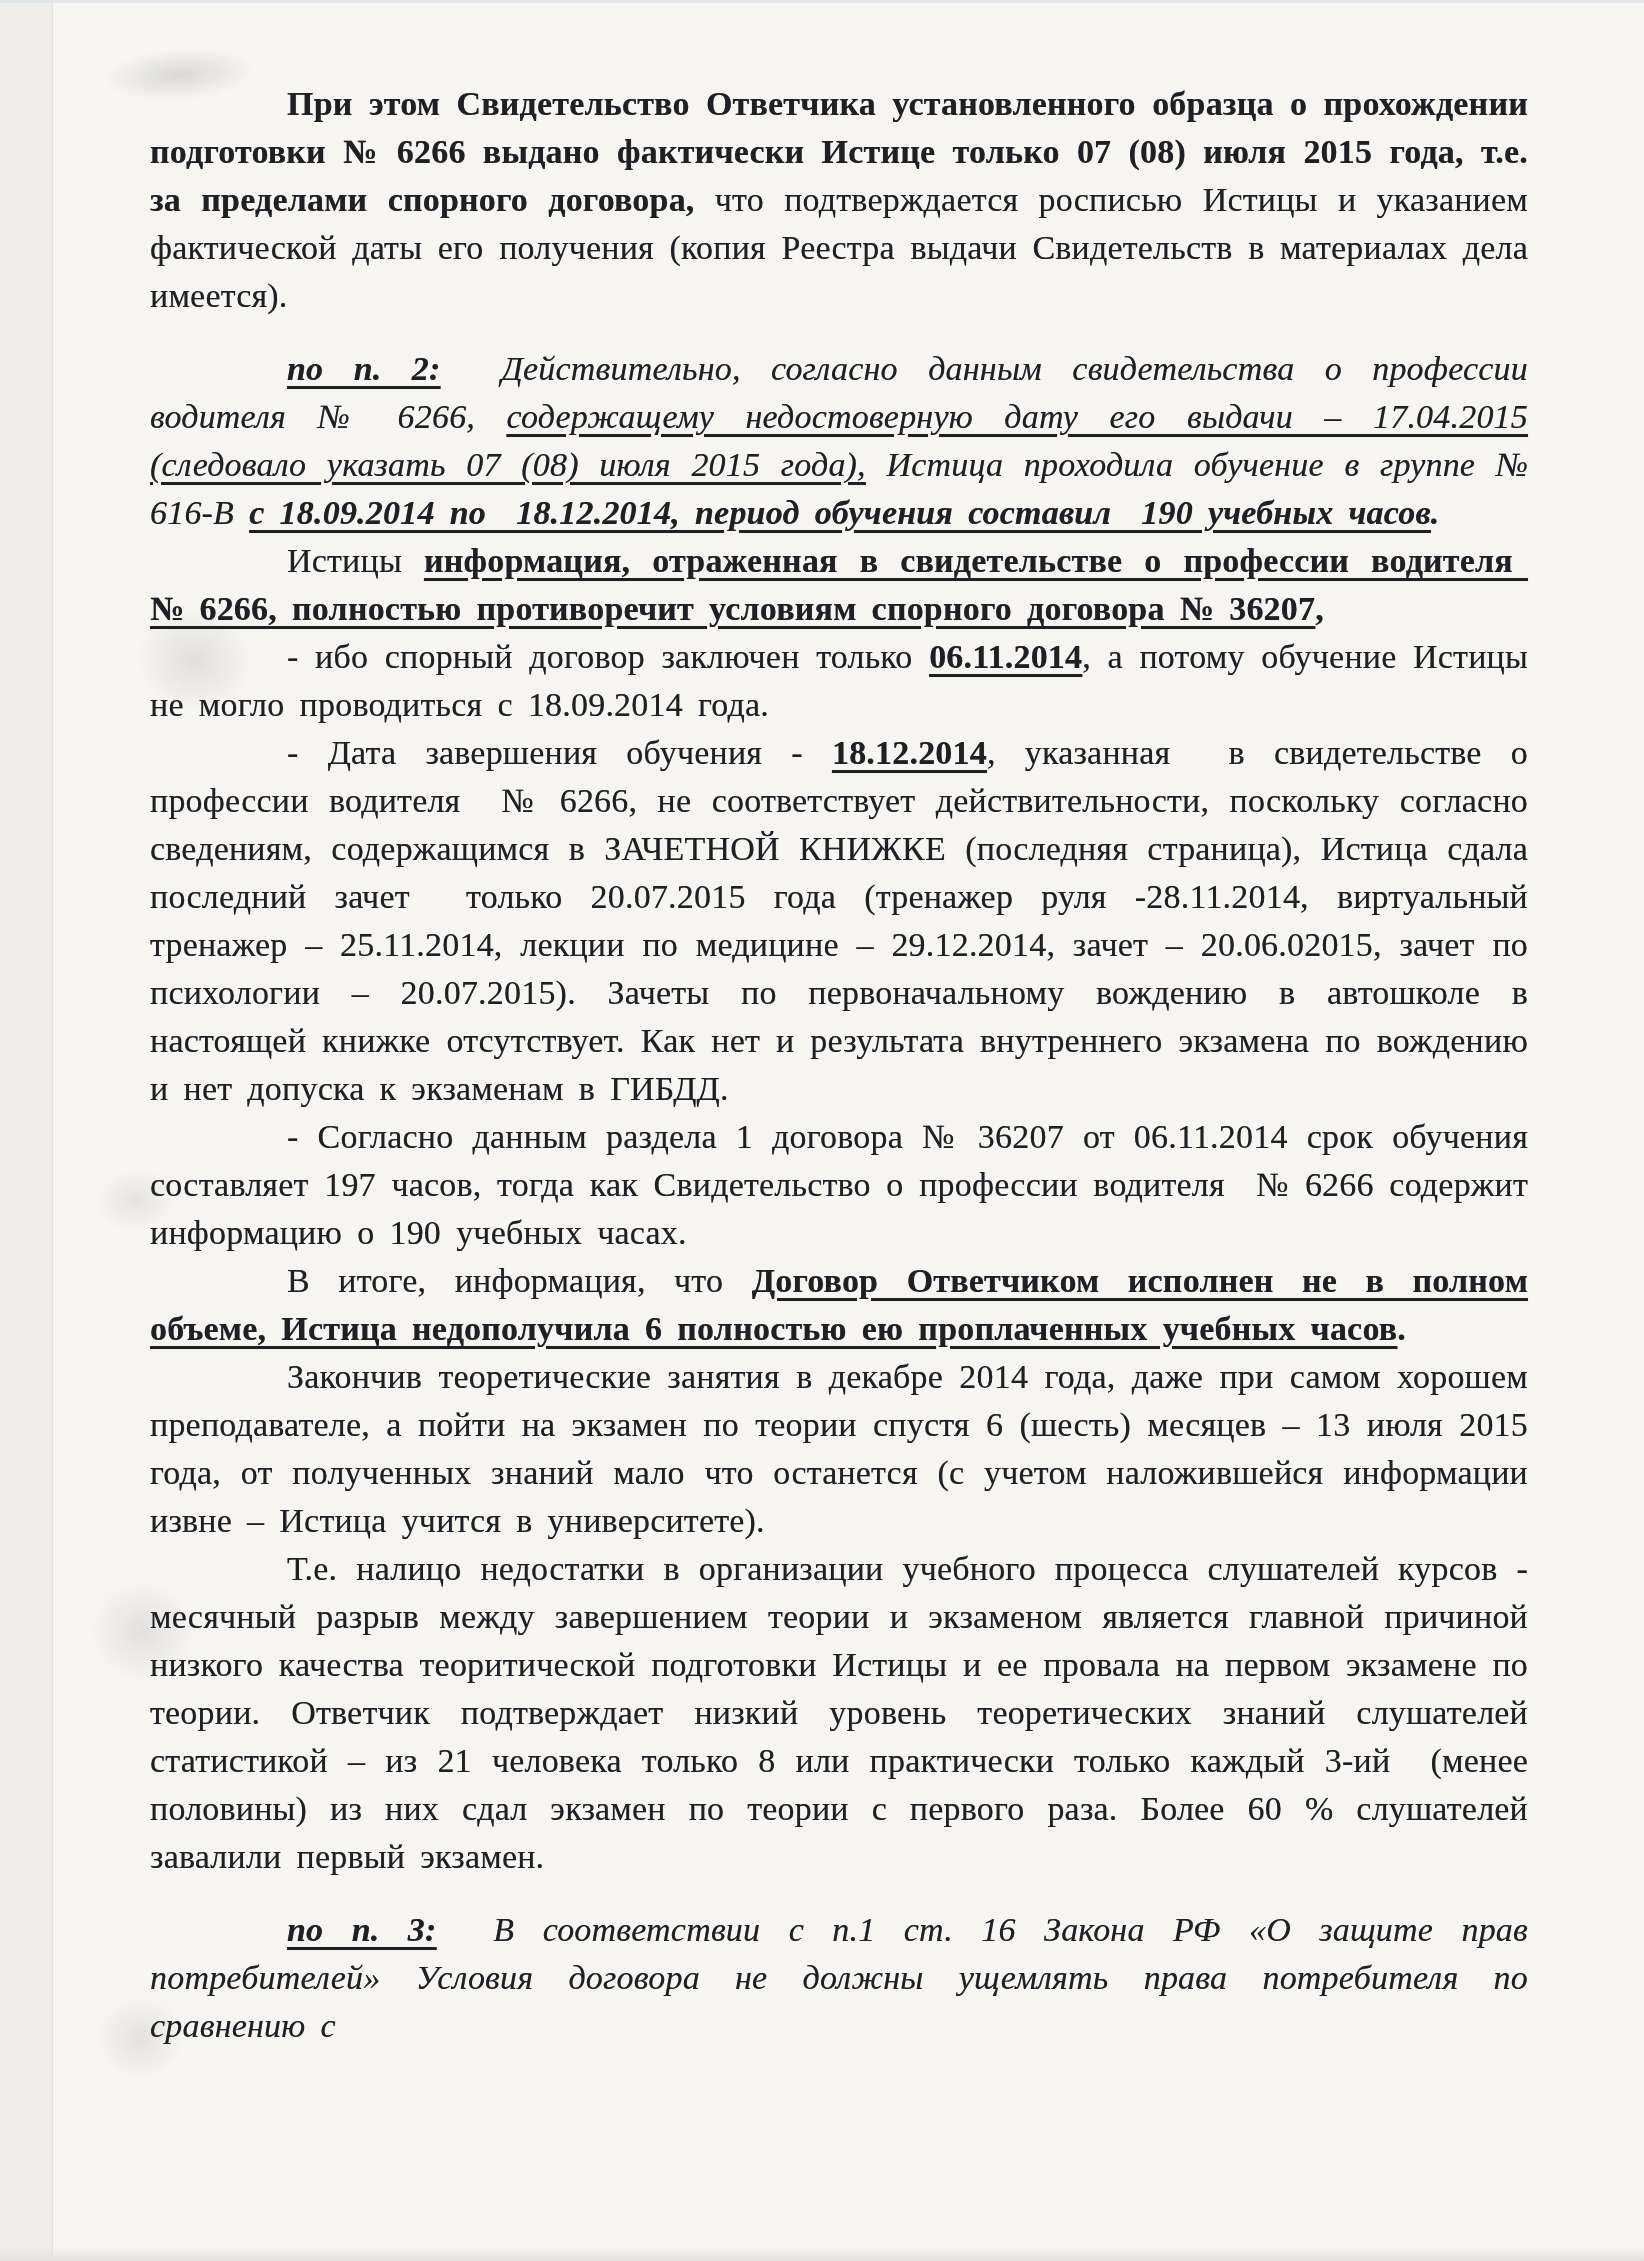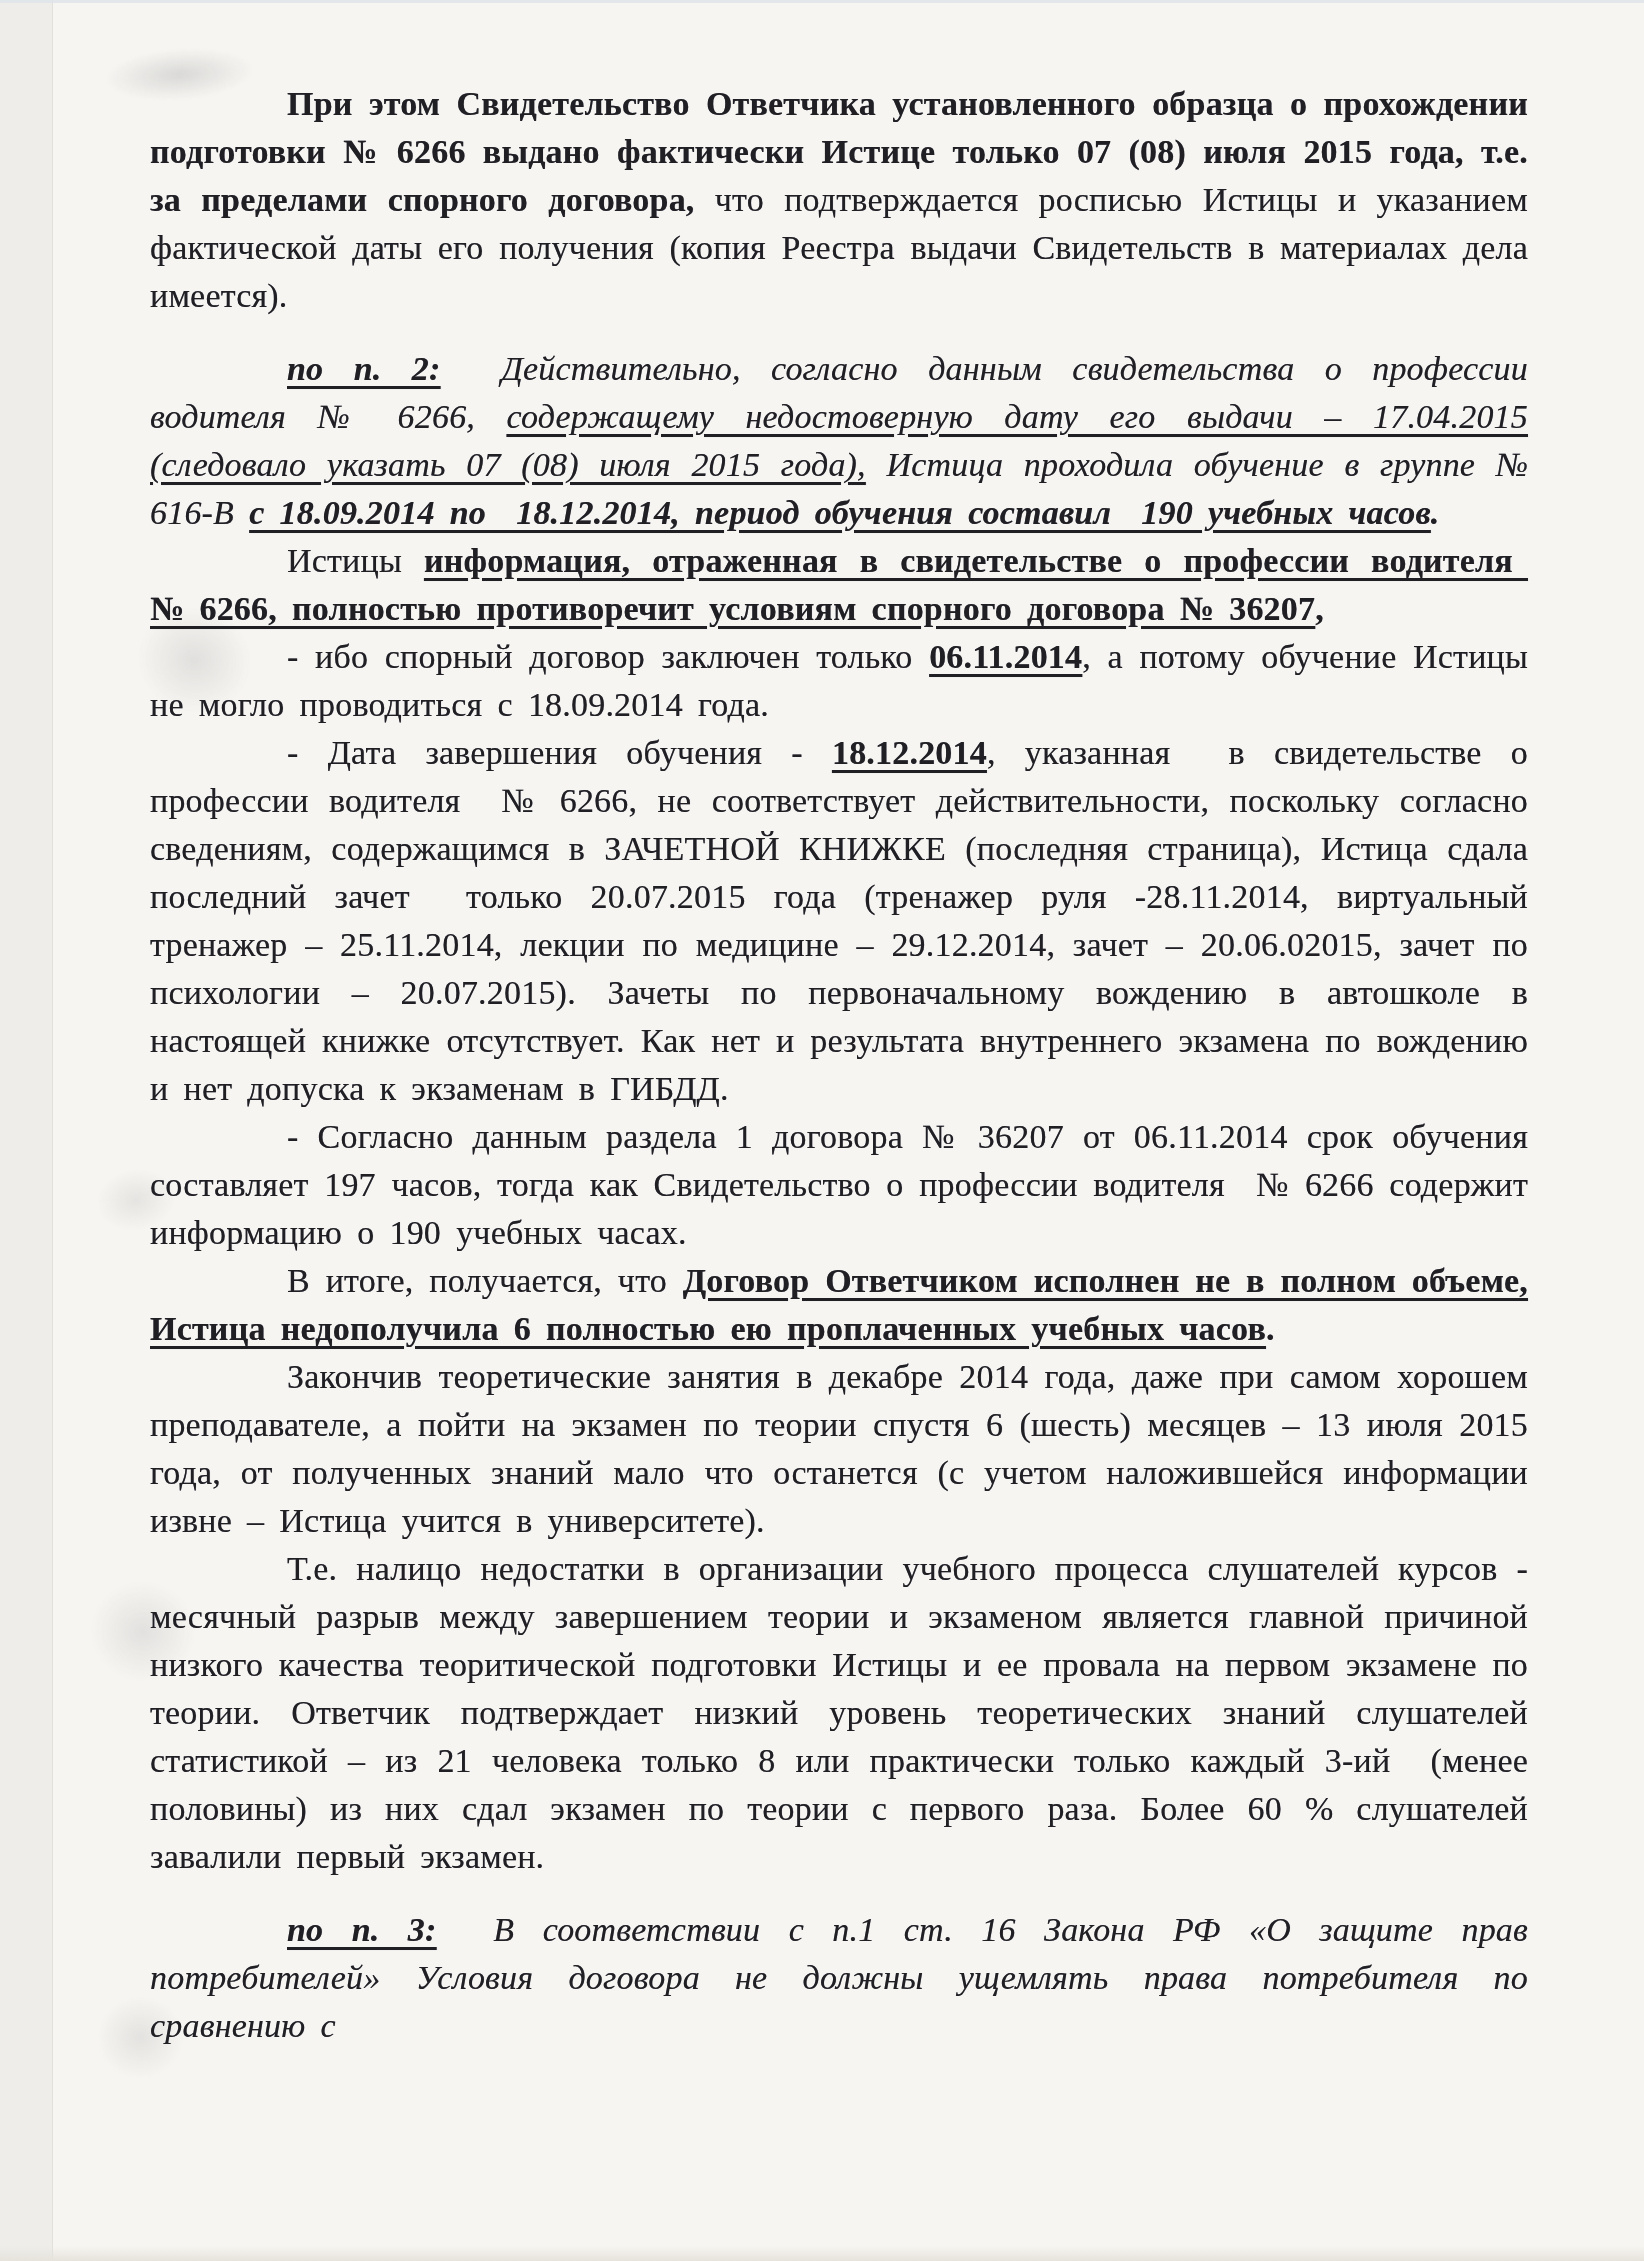--- a/index.html
+++ b/index.html
@@ -78,21 +78,21 @@
   <div class="smudge s4"></div>
   <div class="smudge s5"></div>
 
   <div class="doc">
       <p><span class="b">При этом Свидетельство Ответчика установленного образца о прохождении подготовки № 6266 выдано фактически Истице только 07 (08) июля 2015 года, т.е. за пределами спорного договора,</span><span> что подтверждается росписью Истицы и указанием фактической даты его получения (копия Реестра выдачи Свидетельств в материалах дела имеется).</span></p>
       <p class="gap"><span class="b u">по п. 2:</span><span>&nbsp; Действительно, согласно данным свидетельства о профессии водителя № 6266, </span><span class="u">содержащему недостоверную дату его выдачи – 17.04.2015 (следовало указать 07 (08) июля 2015 года),</span><span> Истица проходила обучение в группе № 616-В </span><span class="b u">с 18.09.2014 по&nbsp; 18.12.2014, период обучения составил&nbsp; 190 учебных часов</span><span class="b">.</span></p>
       <p><span>Истицы </span><span class="b u">информация, отраженная в свидетельстве о профессии водителя&nbsp; № 6266, полностью противоречит условиям спорного договора № 36207</span><span class="b">,</span></p>
       <p><span>- ибо спорный договор заключен только </span><span class="b u">06.11.2014</span><span>, а потому обучение Истицы не могло проводиться с 18.09.2014 года.</span></p>
       <p><span>- Дата завершения обучения - </span><span class="b u">18.12.2014</span><span>, указанная&nbsp; в свидетельстве о профессии водителя&nbsp; № 6266, не соответствует действительности, поскольку согласно сведениям, содержащимся в ЗАЧЕТНОЙ КНИЖКЕ (последняя страница), Истица сдала последний зачет&nbsp; только 20.07.2015 года (тренажер руля -28.11.2014, виртуальный тренажер – 25.11.2014, лекции по медицине – 29.12.2014, зачет – 20.06.02015, зачет по психологии – 20.07.2015). Зачеты по первоначальному вождению в автошколе в настоящей книжке отсутствует. Как нет и результата внутреннего экзамена по вождению и нет допуска к экзаменам в ГИБДД.</span></p>
       <p><span>- Согласно данным раздела 1 договора № 36207 от 06.11.2014 срок обучения составляет 197 часов, тогда как Свидетельство о профессии водителя &nbsp;№ 6266 содержит информацию о 190 учебных часах.</span></p>
-      <p><span>В итоге, получается, что </span><span class="b u">Договор Ответчиком исполнен не в полном объеме, Истица недополучила 6 полностью ею проплаченных учебных часов</span><span class="b">.</span></p>
+      <p><span>В итоге, информация, что </span><span class="b u">Договор Ответчиком исполнен не в полном объеме, Истица недополучила 6 полностью ею проплаченных учебных часов</span><span class="b">.</span></p>
       <p><span>Закончив теоретические занятия в декабре 2014 года, даже при самом хорошем преподавателе, а пойти на экзамен по теории спустя 6 (шесть) месяцев – 13 июля 2015 года, от полученных знаний мало что останется (с учетом наложившейся информации извне – Истица учится в университете).</span></p>
       <p><span>Т.е. налицо недостатки в организации учебного процесса слушателей курсов - месячный разрыв между завершением теории и экзаменом является главной причиной низкого качества теоритической подготовки Истицы и ее провала на первом экзамене по теории. Ответчик подтверждает низкий уровень теоретических знаний слушателей статистикой – из 21 человека только 8 или практически только каждый 3-ий&nbsp; (менее половины) из них сдал экзамен по теории с первого раза. Более 60 % слушателей завалили первый экзамен.</span></p>
       <p class="gap"><span class="b u">по п. 3:</span><span>&nbsp; В соответствии с п.1 ст. 16 Закона РФ «О защите прав потребителей» Условия договора не должны ущемлять права потребителя по сравнению с</span></p>
     </div>
 
   <div class="bottom-strip"></div>
 </div>
 
 
 </body></html>

